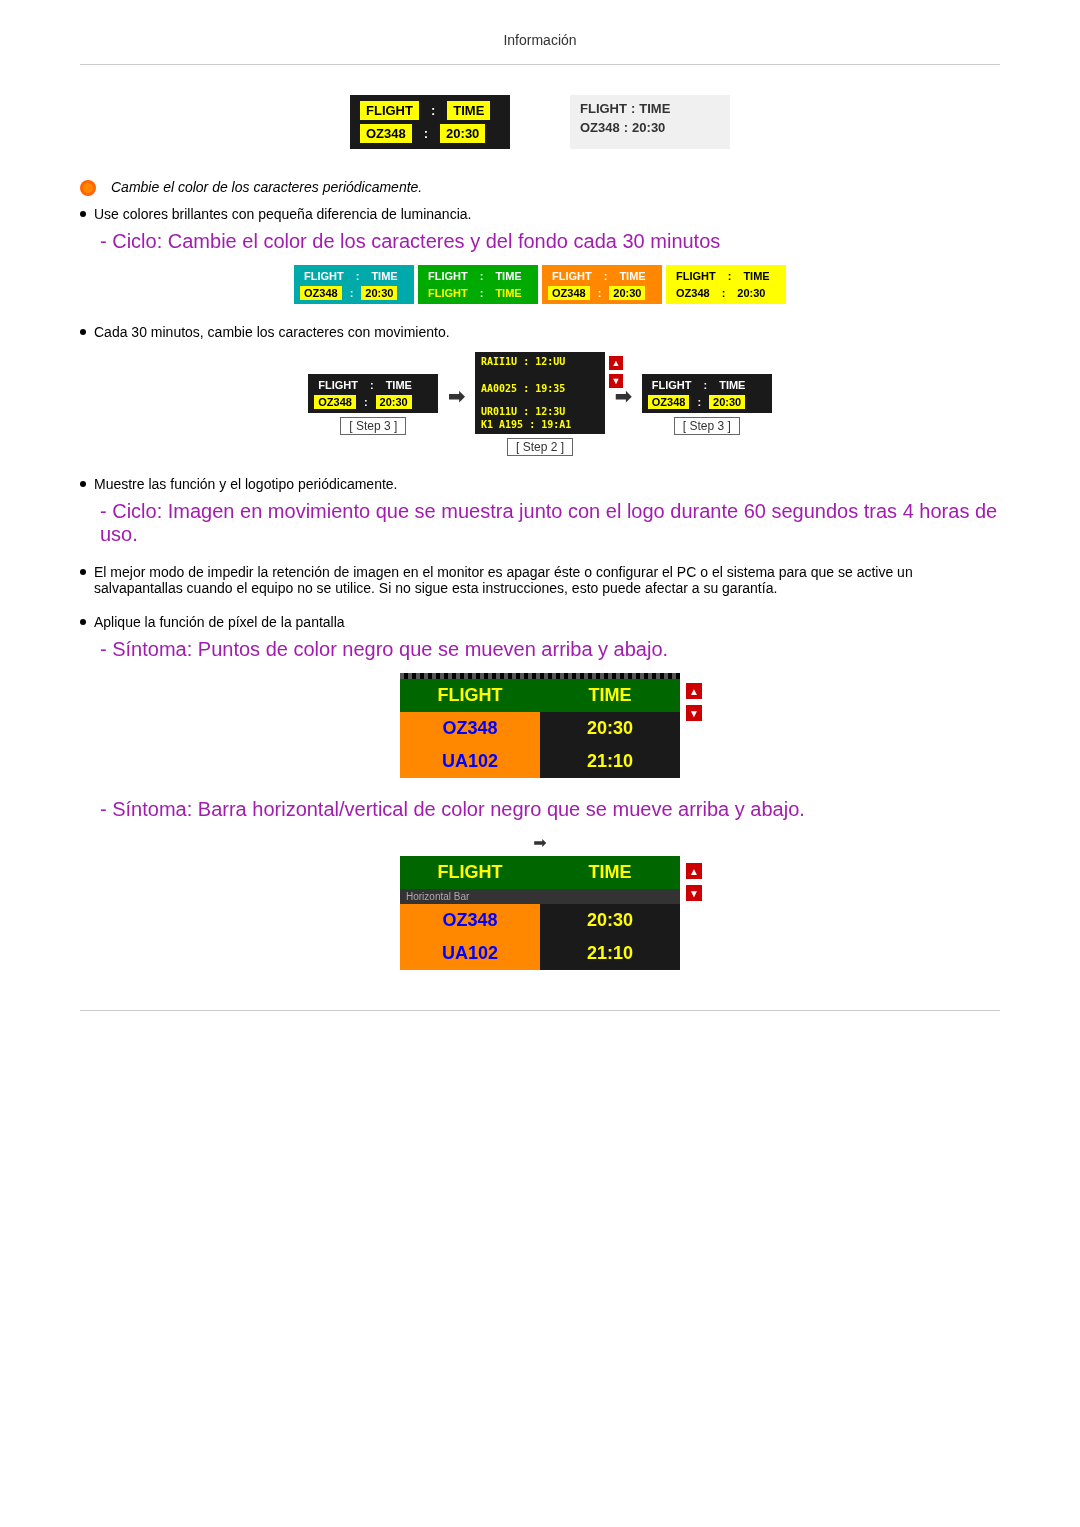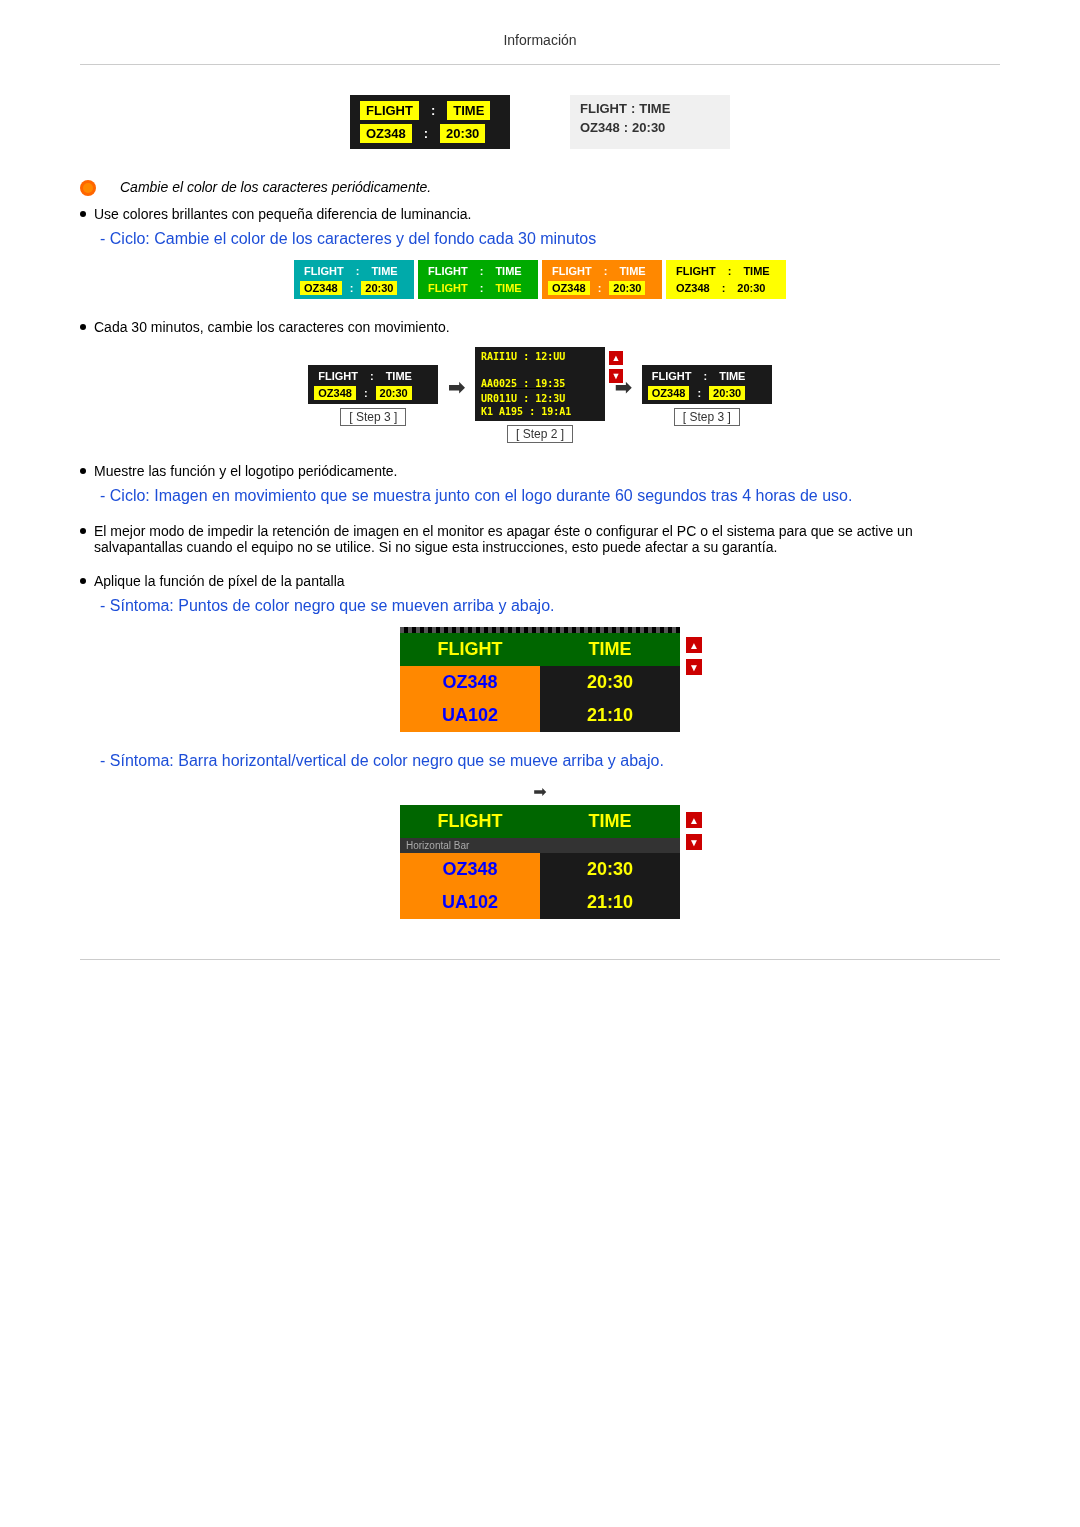--- a/index.html
+++ b/index.html
@@ -77,21 +77,21 @@
       display: flex;
       gap: 6px;
     }
     
     .section {
       margin-bottom: 18px;
     }
     .bullet-orange {
       display: flex;
       align-items: flex-start;
-      gap: 24px;
+      gap: 15px;
       margin-bottom: 10px;
     }
     .bullet-orange-icon {
       width: 16px;
       height: 16px;
       min-width: 16px;
       border-radius: 50%;
       background: #ff6600;
       display: inline-block;
       margin-top: 1px;
@@ -120,22 +120,22 @@
       min-width: 6px;
       width: 6px;
       height: 6px;
       border-radius: 50%;
       background: #000;
       margin-top: 5px;
     }
     .sub-text {
       margin-left: 20px;
       margin-bottom: 10px;
-      font-size: 16px;
-      color: #1d4ed8;
+      font-size: 20px;
+      color: #a21caf;
     }
     
     .cycle-displays {
       display: flex;
       gap: 4px;
       justify-content: center;
       margin: 12px 0 20px 0;
     }
     .mini-board {
       display: inline-block;
@@ -385,21 +385,21 @@
         <span class="step-label">[ Step 3 ]</span>
       </div>
 
       <div class="arrow-right">➡</div>
 
       <div class="step-block">
         <div style="background:#1a1a1a;padding:4px 6px;min-width:130px;margin-bottom:4px;position:relative;">
           <div style="display:flex;gap:4px;margin-bottom:16px;">
             <span style="font-size:10px;font-weight:bold;color:#ffff00;font-family:monospace;">RAII1U : 12:UU</span>
           </div>
-          <div style="display:flex;gap:4px;margin-bottom:4px;text-decoration:underline;">
+          <div style="display:flex;gap:4px;margin-bottom:12px;">
             <span style="font-size:10px;font-weight:bold;color:#ffff00;font-family:monospace;">AA0025 : 19:35</span>
           </div>
           <div style="display:flex;gap:4px;margin-bottom:2px;">
             <span style="font-size:10px;font-weight:bold;color:#ffff00;font-family:monospace;">UR011U : 12:3U</span>
           </div>
           <div style="display:flex;gap:4px;">
             <span style="font-size:10px;font-weight:bold;color:#ffff00;font-family:monospace;">K1 A195 : 19:A1</span>
           </div>
 
           <div style="position:absolute;right:-18px;top:4px;display:flex;flex-direction:column;gap:4px;">

